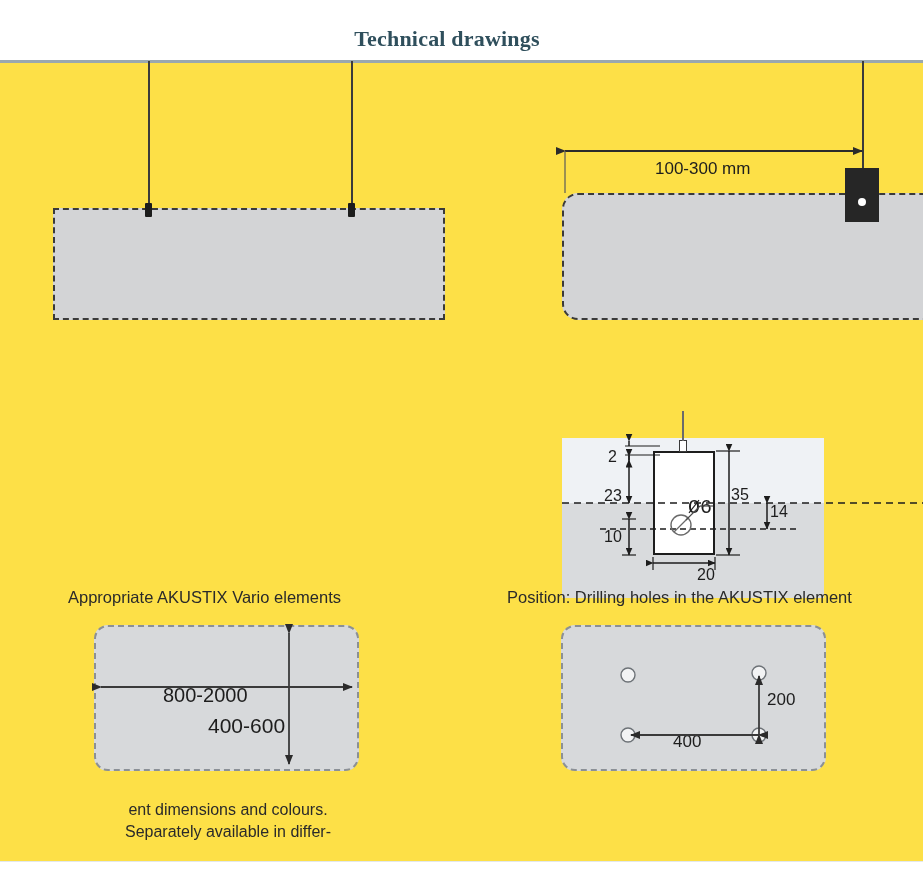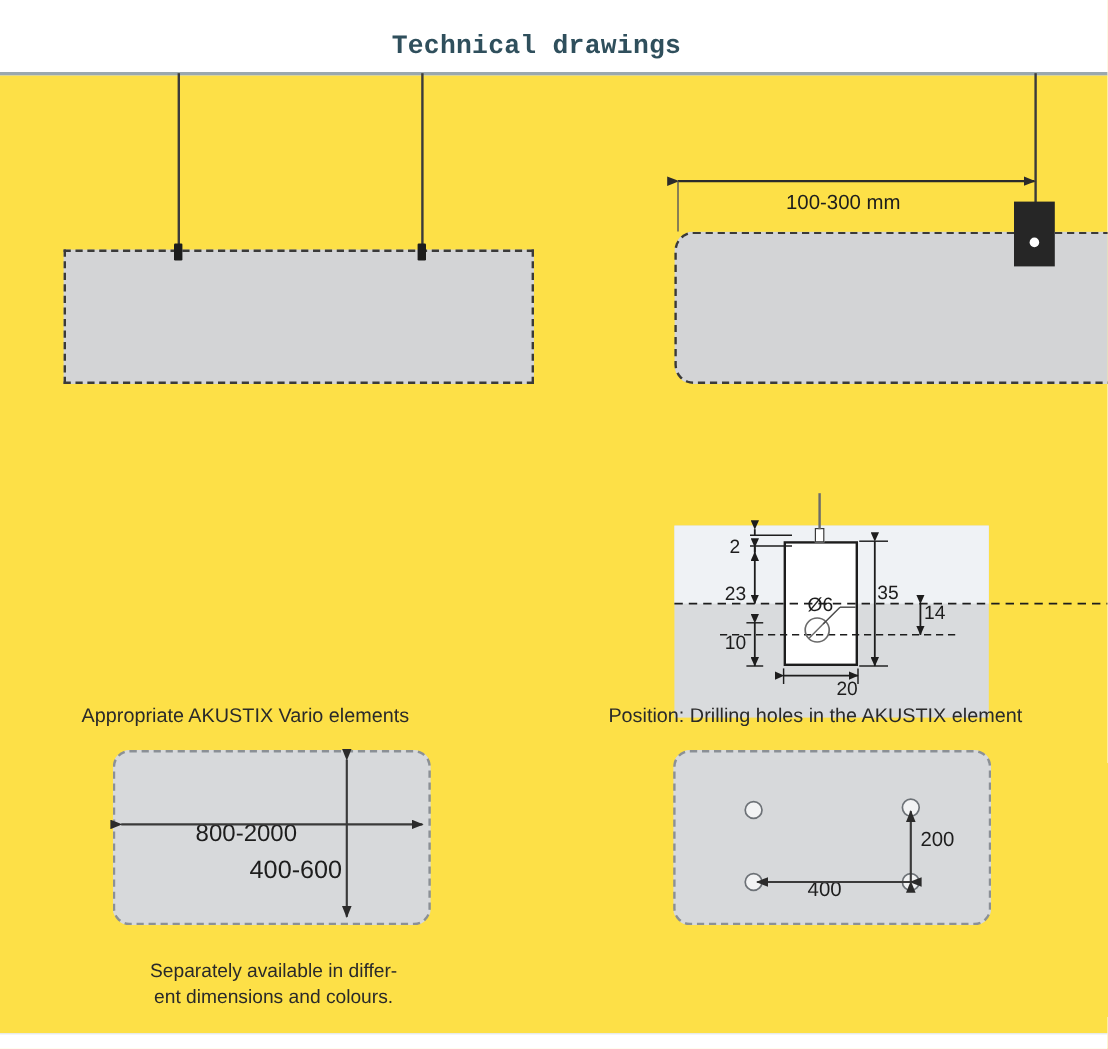--- a/index.html
+++ b/index.html
@@ -28,21 +28,21 @@
     left: 0; top: 0;
     width: 923px;
     height: 62px;
     background: #ffffff;
   }
   #page-title {
     position: absolute;
     left: 0; top: 26px;
     width: 894px;
     text-align: center;
-    font-family: Liberation Mono, monospace;
+    font-family: Liberation Serif, serif;
     font-weight: bold;
     font-size: 22px;
     letter-spacing: 0.2px;
     color: #2f4f5c;
     white-space: nowrap;
   }
   #title-rule {
     position: absolute;
     left: 0; top: 60px;
     width: 923px;
@@ -184,34 +184,34 @@
       <div style="position:absolute; left:679px; top:377px; width:8px; height:12px;
                   border:1.5px solid #3a3a3a; background:#ffffff; box-sizing:border-box;"></div>
       <div class="cable" style="left:682px; top:348px; height:30px; width:1.5px; background:#6b6b6b;"></div>
 
       <div class="dimtext" style="left:608px; top:385px; font-size:16px;">2</div>
       <div class="dimtext" style="left:604px; top:424px; font-size:16px;">23</div>
       <div class="dimtext" style="left:604px; top:465px; font-size:16px;">10</div>
       <div class="dimtext" style="left:731px; top:423px; font-size:16px;">35</div>
       <div class="dimtext" style="left:770px; top:440px; font-size:16px;">14</div>
       <div class="dimtext" style="left:674px; top:503px; font-size:16px;margin-left:23px;">20</div>
-      <div class="dimtext" style="left:673px; top:433px; font-size:16px;">Ø6</div>
+      <div class="dimtext" style="left:688px; top:433px; font-size:20px;font-family:Liberation Mono, monospace;">Ø6</div>
     </div>
 
     <div>
       <div class="caption" style="left:68px; top:525px;">Appropriate AKUSTIX Vario elements</div>
 
       <div class="panel soft" style="left:94px; top:562px; width:265px; height:146px;"></div>
 
       <div class="dimtext" style="left:163px; top:621px; font-size:20px;">800-2000</div>
       <div class="dimtext" style="left:208px; top:651px; font-size:21px;">400-600</div>
 
       <div class="subcaption" style="left:68px; top:736px; width:320px;">
+        <div>ent dimensions and colours.</div>
         <div>Separately available in differ-</div>
-        <div>ent dimensions and colours.</div>
       </div>
     </div>
 
     <div>
       <div class="caption" style="left:507px; top:525px;">Position: Drilling holes in the AKUSTIX element</div>
 
       <div class="panel soft" style="left:561px; top:562px; width:265px; height:146px;"></div>
 
       <div class="dimtext" style="left:767px; top:627px; font-size:17px;">200</div>
       <div class="dimtext" style="left:673px; top:669px; font-size:17px;text-align:right;">400</div>

